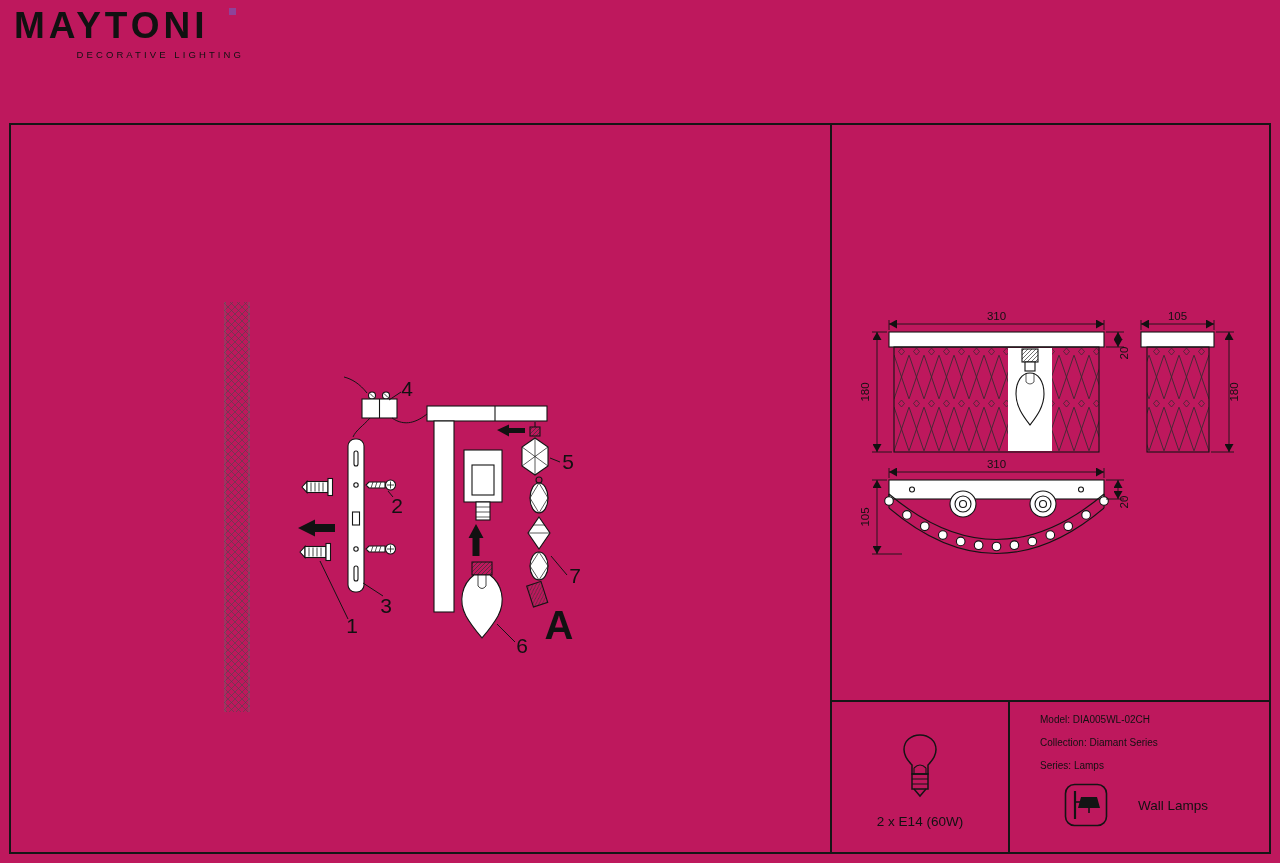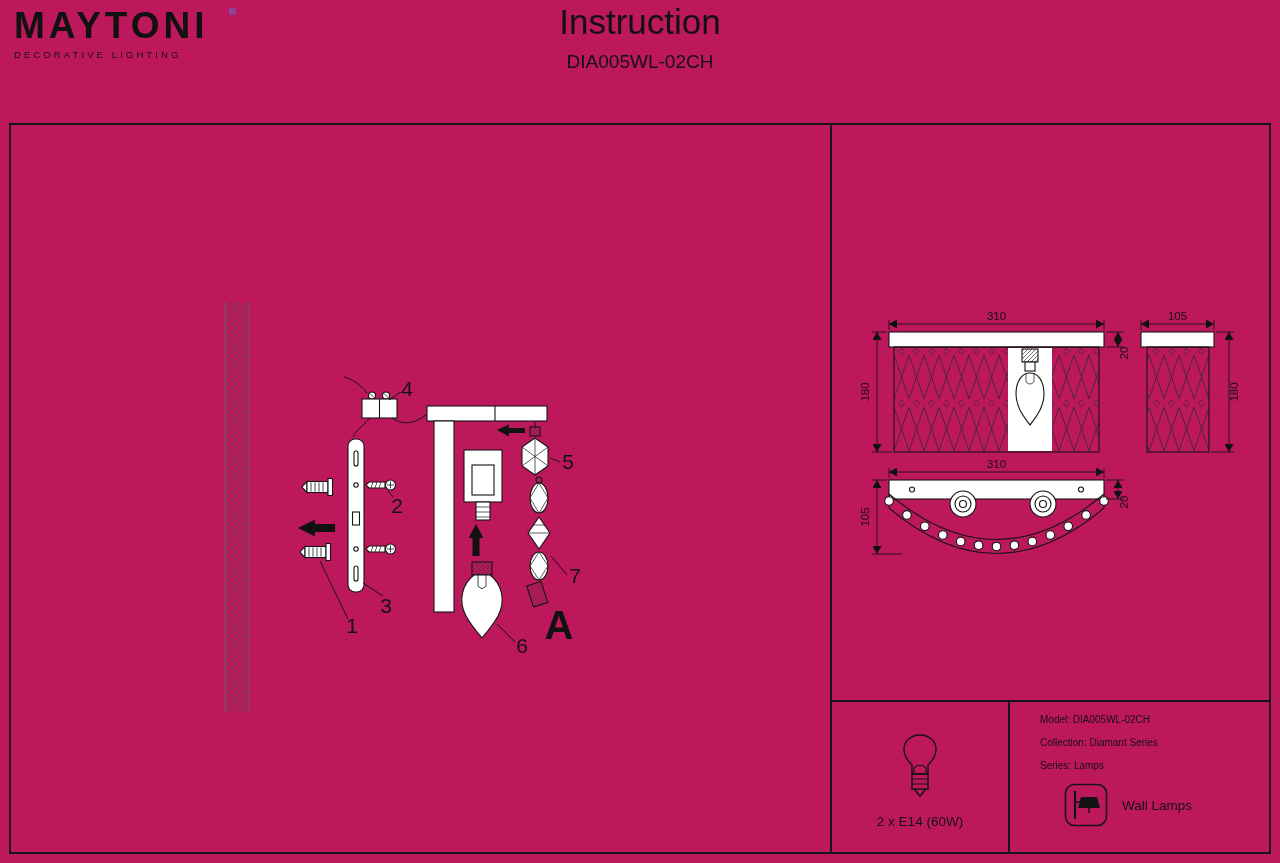--- a/index.html
+++ b/index.html
@@ -4,53 +4,49 @@
 <style>
   html,body{margin:0;padding:0;background:#fff;}
   .page{position:relative;width:1280px;height:863px;background:#be185d;overflow:hidden;
         font-family:"Liberation Sans",sans-serif;color:#111;}
   svg text{font-family:"Liberation Sans",sans-serif;fill:#111;}
 
   
   .logo{position:absolute;left:14px;top:6px;width:230px;}
   .logo-text{font-size:37px;font-weight:700;letter-spacing:4px;line-height:1.1;position:relative;}
   .logo-dot{position:absolute;top:2px;right:8px;width:7px;height:7px;background:#8e4399;}
-  .logo-sub{font-size:9.5px;letter-spacing:3.1px;margin-top:2px;}
+  .logo-sub{font-size:9.5px;letter-spacing:3.1px;text-align:right;margin-top:2px;}
   .title-block{position:absolute;left:0;right:0;top:0;text-align:center;}
   .title{font-size:35px;font-weight:400;margin:2px 0 0;}
   .subtitle{font-size:19px;margin-top:9px;}
 
   
   .frame{position:absolute;left:9px;top:123px;width:1258px;height:727px;border:2px solid #161616;}
   .panel-left{position:absolute;left:0;top:0;width:819px;height:727px;}
   .divider-v{position:absolute;left:819px;top:0;width:0;height:727px;border-left:2px solid #161616;}
   .panel-right{position:absolute;left:821px;top:0;right:0;bottom:0;}
   .dims-area{position:absolute;left:0;top:0;right:0;height:737px;}
   .spec-area{position:absolute;left:0;top:575px;right:0;bottom:0;border-top:2px solid #161616;}
   .bulb-cell{position:absolute;left:0;top:0;bottom:0;width:178px;border-right:2px solid #161616;
              display:flex;flex-direction:column;align-items:center;padding-top:30px;box-sizing:border-box;text-align:center;}
   .bulb-label{font-size:13.5px;margin-top:10px;}
   .info-cell{position:absolute;left:180px;top:0;right:0;bottom:0;padding:12px 0 0 28px;box-sizing:border-box;}
   .info-line{font-size:10px;margin-bottom:12px;}
-  .type-row{display:flex;align-items:center;gap:14px;margin-top:8px;padding-left:24px;}
+  .type-row{display:flex;align-items:center;gap:30px;margin-top:8px;padding-left:24px;}
   .type-label{font-size:13.5px;}
 </style>
 </head>
 <body>
 
 <div class="page">
 
   <div class="logo">
     <div class="logo-text">MAYTONI</div>
     <div class="logo-dot"></div>
     <div class="logo-sub">DECORATIVE LIGHTING</div>
-  </div>
-  <div class="title-block">
-    <div class="title">Instruction</div>
-    <div class="subtitle">DIA005WL-02CH</div>
   </div>
 
   <div class="frame">
 
     <div class="panel-left">
       <svg width="819" height="727" viewBox="0 0 819 727">
         <defs>
           <pattern id="wallhatch" width="7" height="7" patternUnits="userSpaceOnUse">
             <path d="M0,0 L7,7 M7,0 L0,7" stroke="#4a4a4a" stroke-width="0.6" fill="none"></path>
           </pattern>

